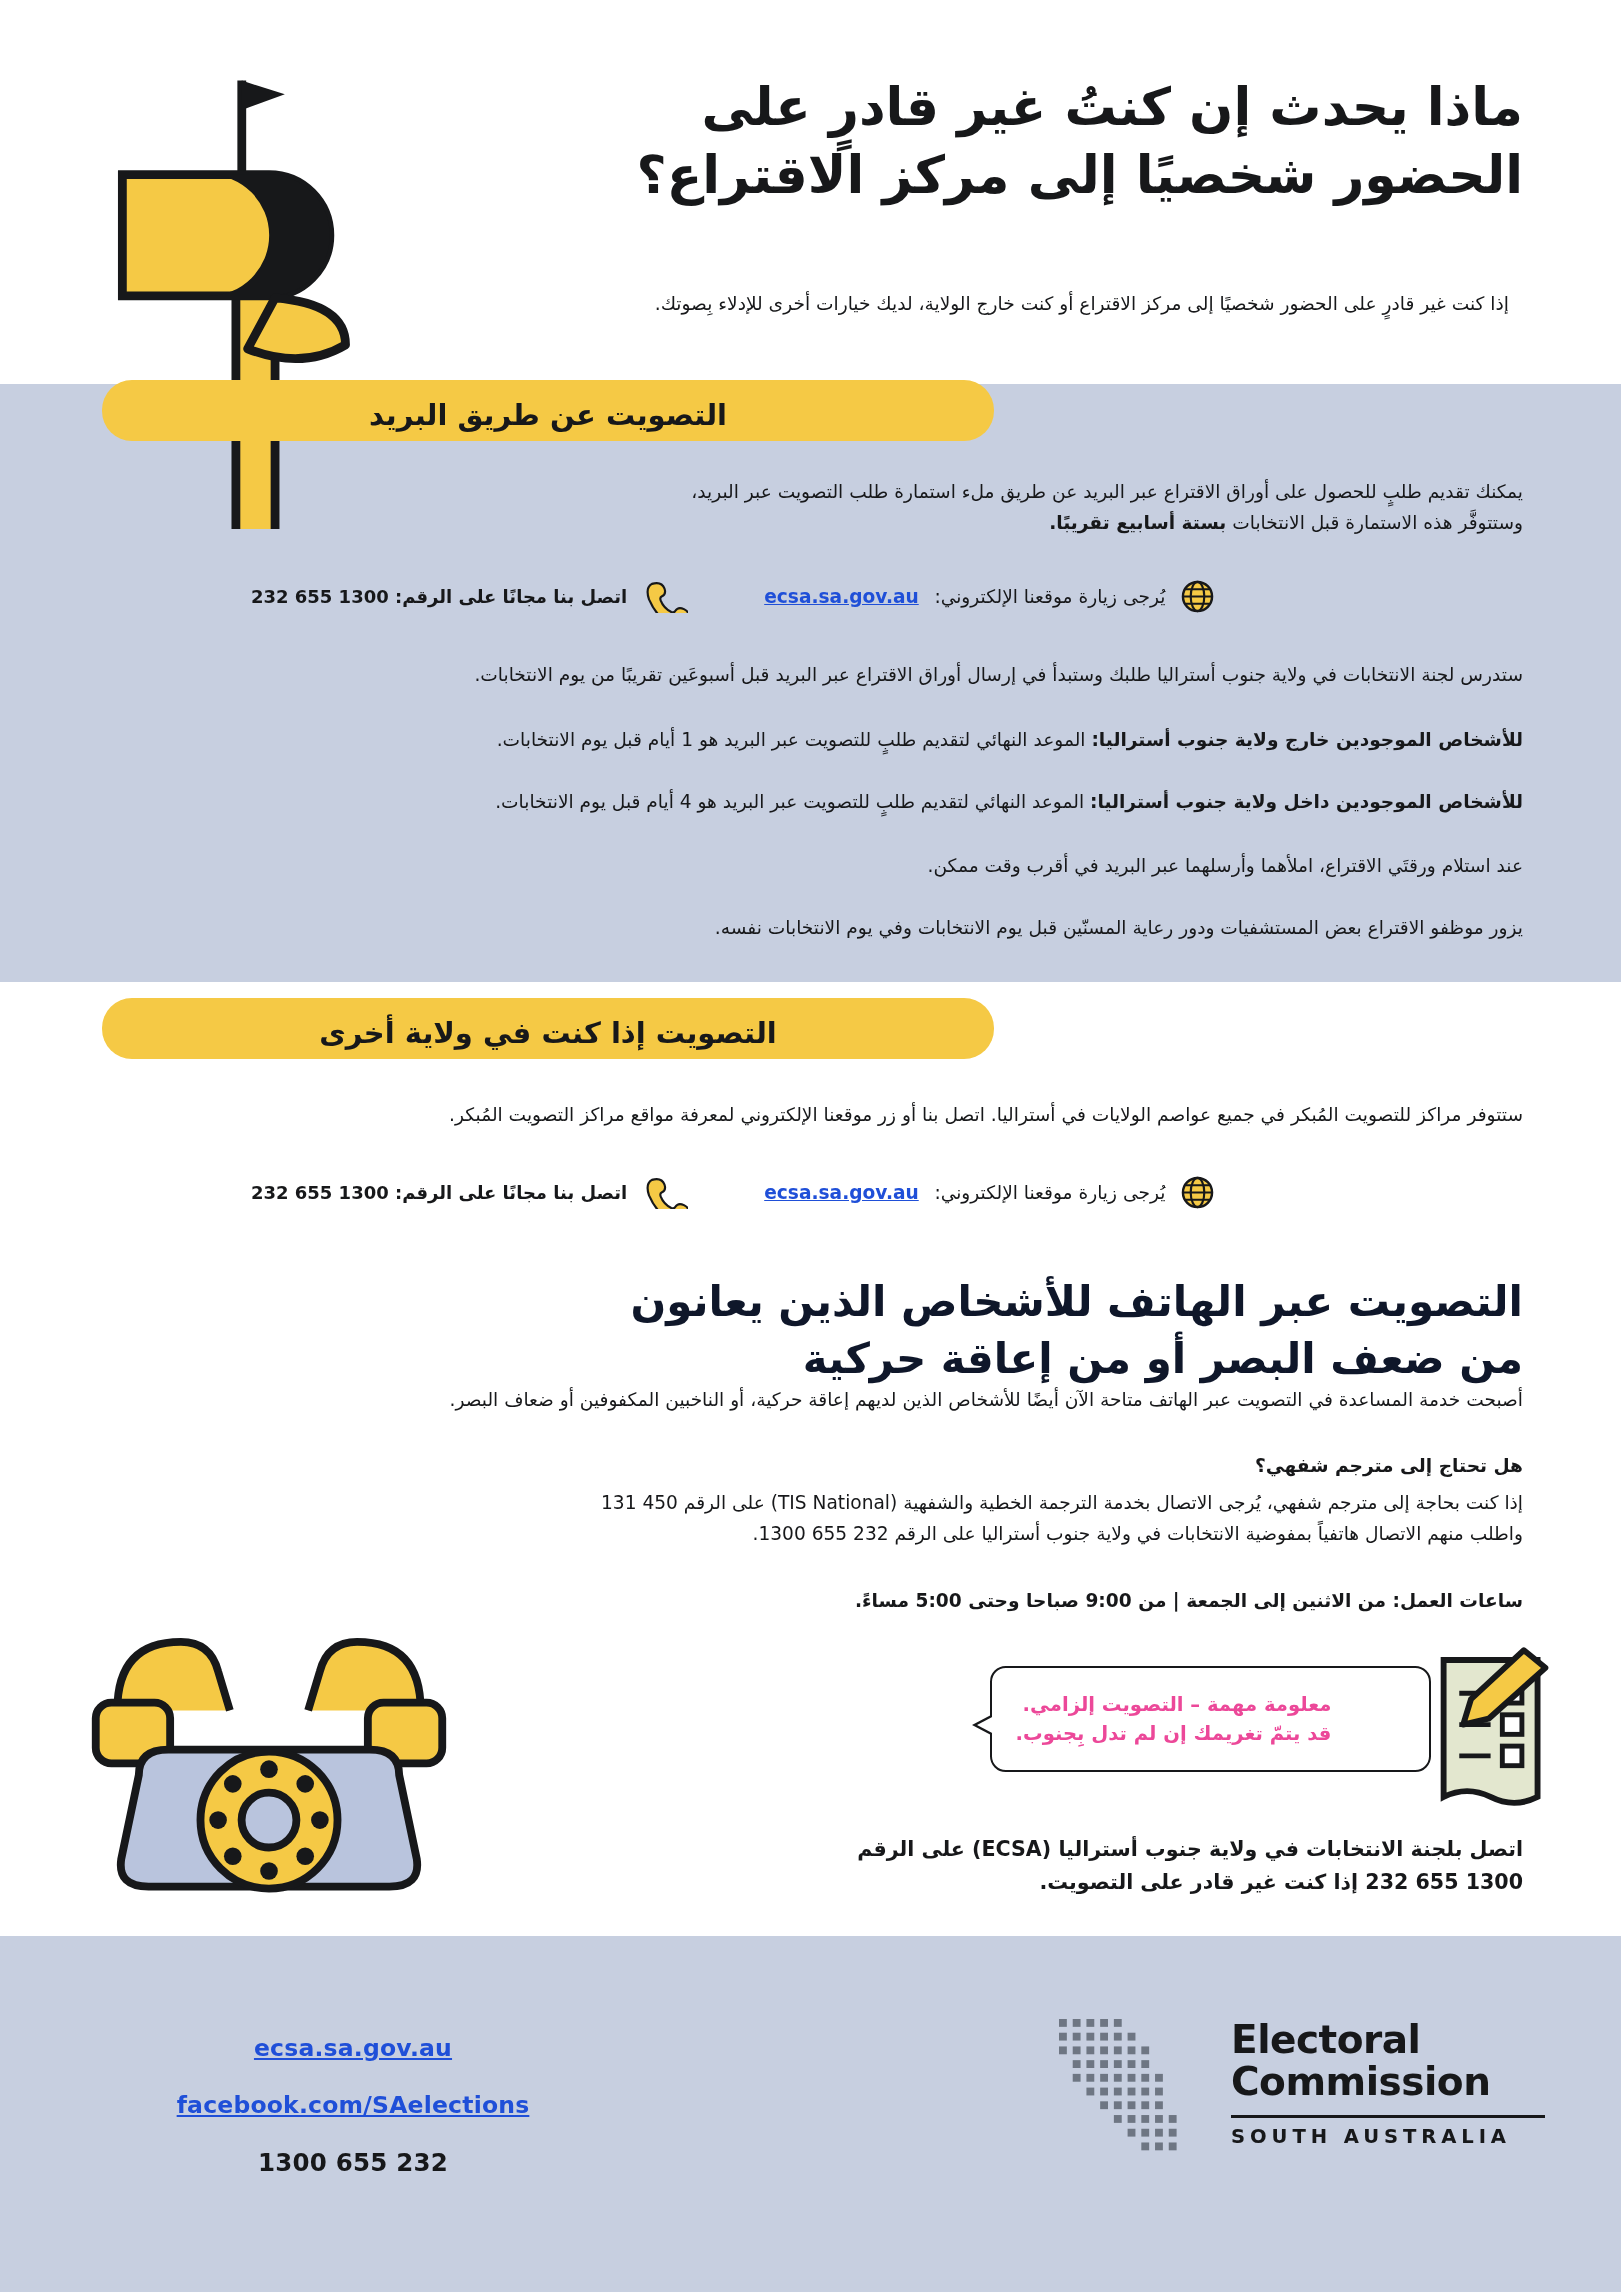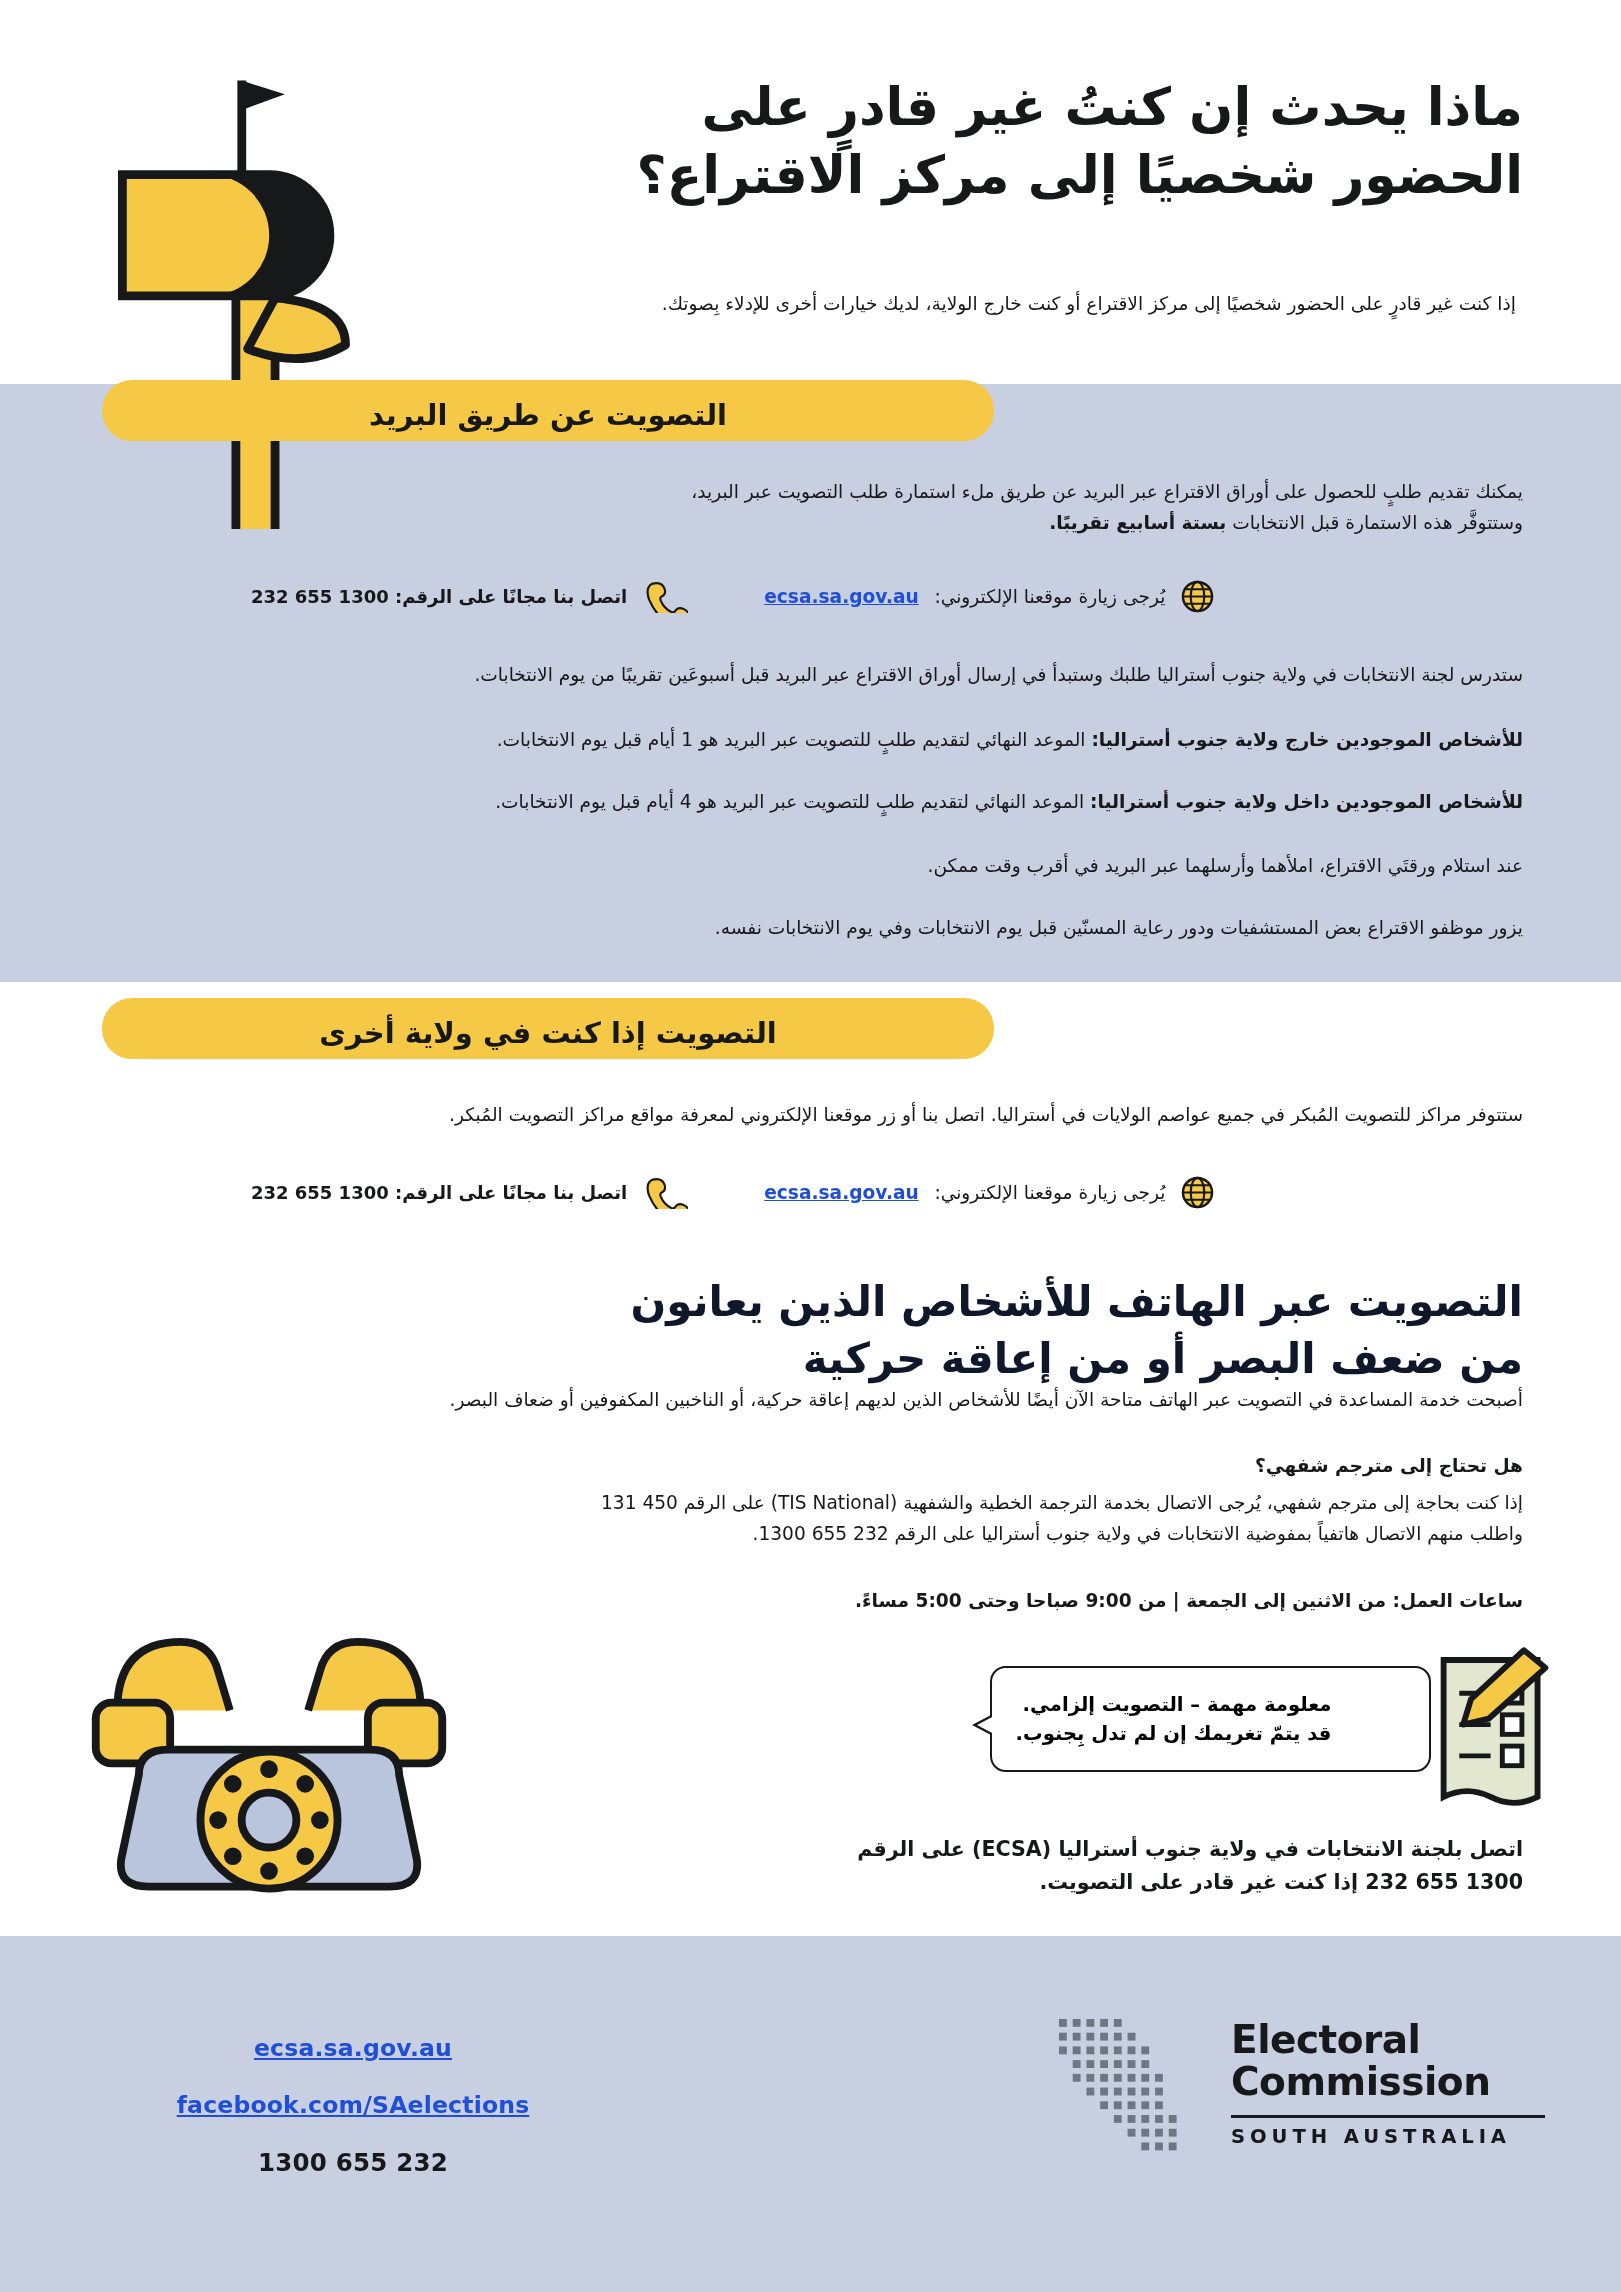--- a/index.html
+++ b/index.html
@@ -47,21 +47,21 @@
     width: 1039px;
     text-align: right;
     font-size: 52px;
     line-height: 1.30;
     font-weight: bold;
     color: #17181a;
   }
   .header-sub {
     position: absolute;
     top: 290px;
-    right: 105px;
+    right: 112px;
     width: 1039px;
     text-align: right;
     font-size: 18.6px;
     line-height: 1.55;
     color: #17181a;
   }
 
   
   .mailbox {
     position: absolute;
@@ -170,21 +170,21 @@
     display: flex;
     align-items: center;
     justify-content: flex-end;
     padding: 0 23.5px;
   }
   .bubble .b-text {
     text-align: right;
     font-size: 19.6px;
     line-height: 1.5;
     font-weight: bold;
-    color: #000000;
+    color: #ec4899;
   }
   .bubble:after {
     content: "";
     position: absolute;
     left: -19.6px;
     top: 47px;
     width: 0; height: 0;
     border-top: 10.8px solid transparent;
     border-bottom: 10.8px solid transparent;
     border-right: 19.6px solid #17181a;

